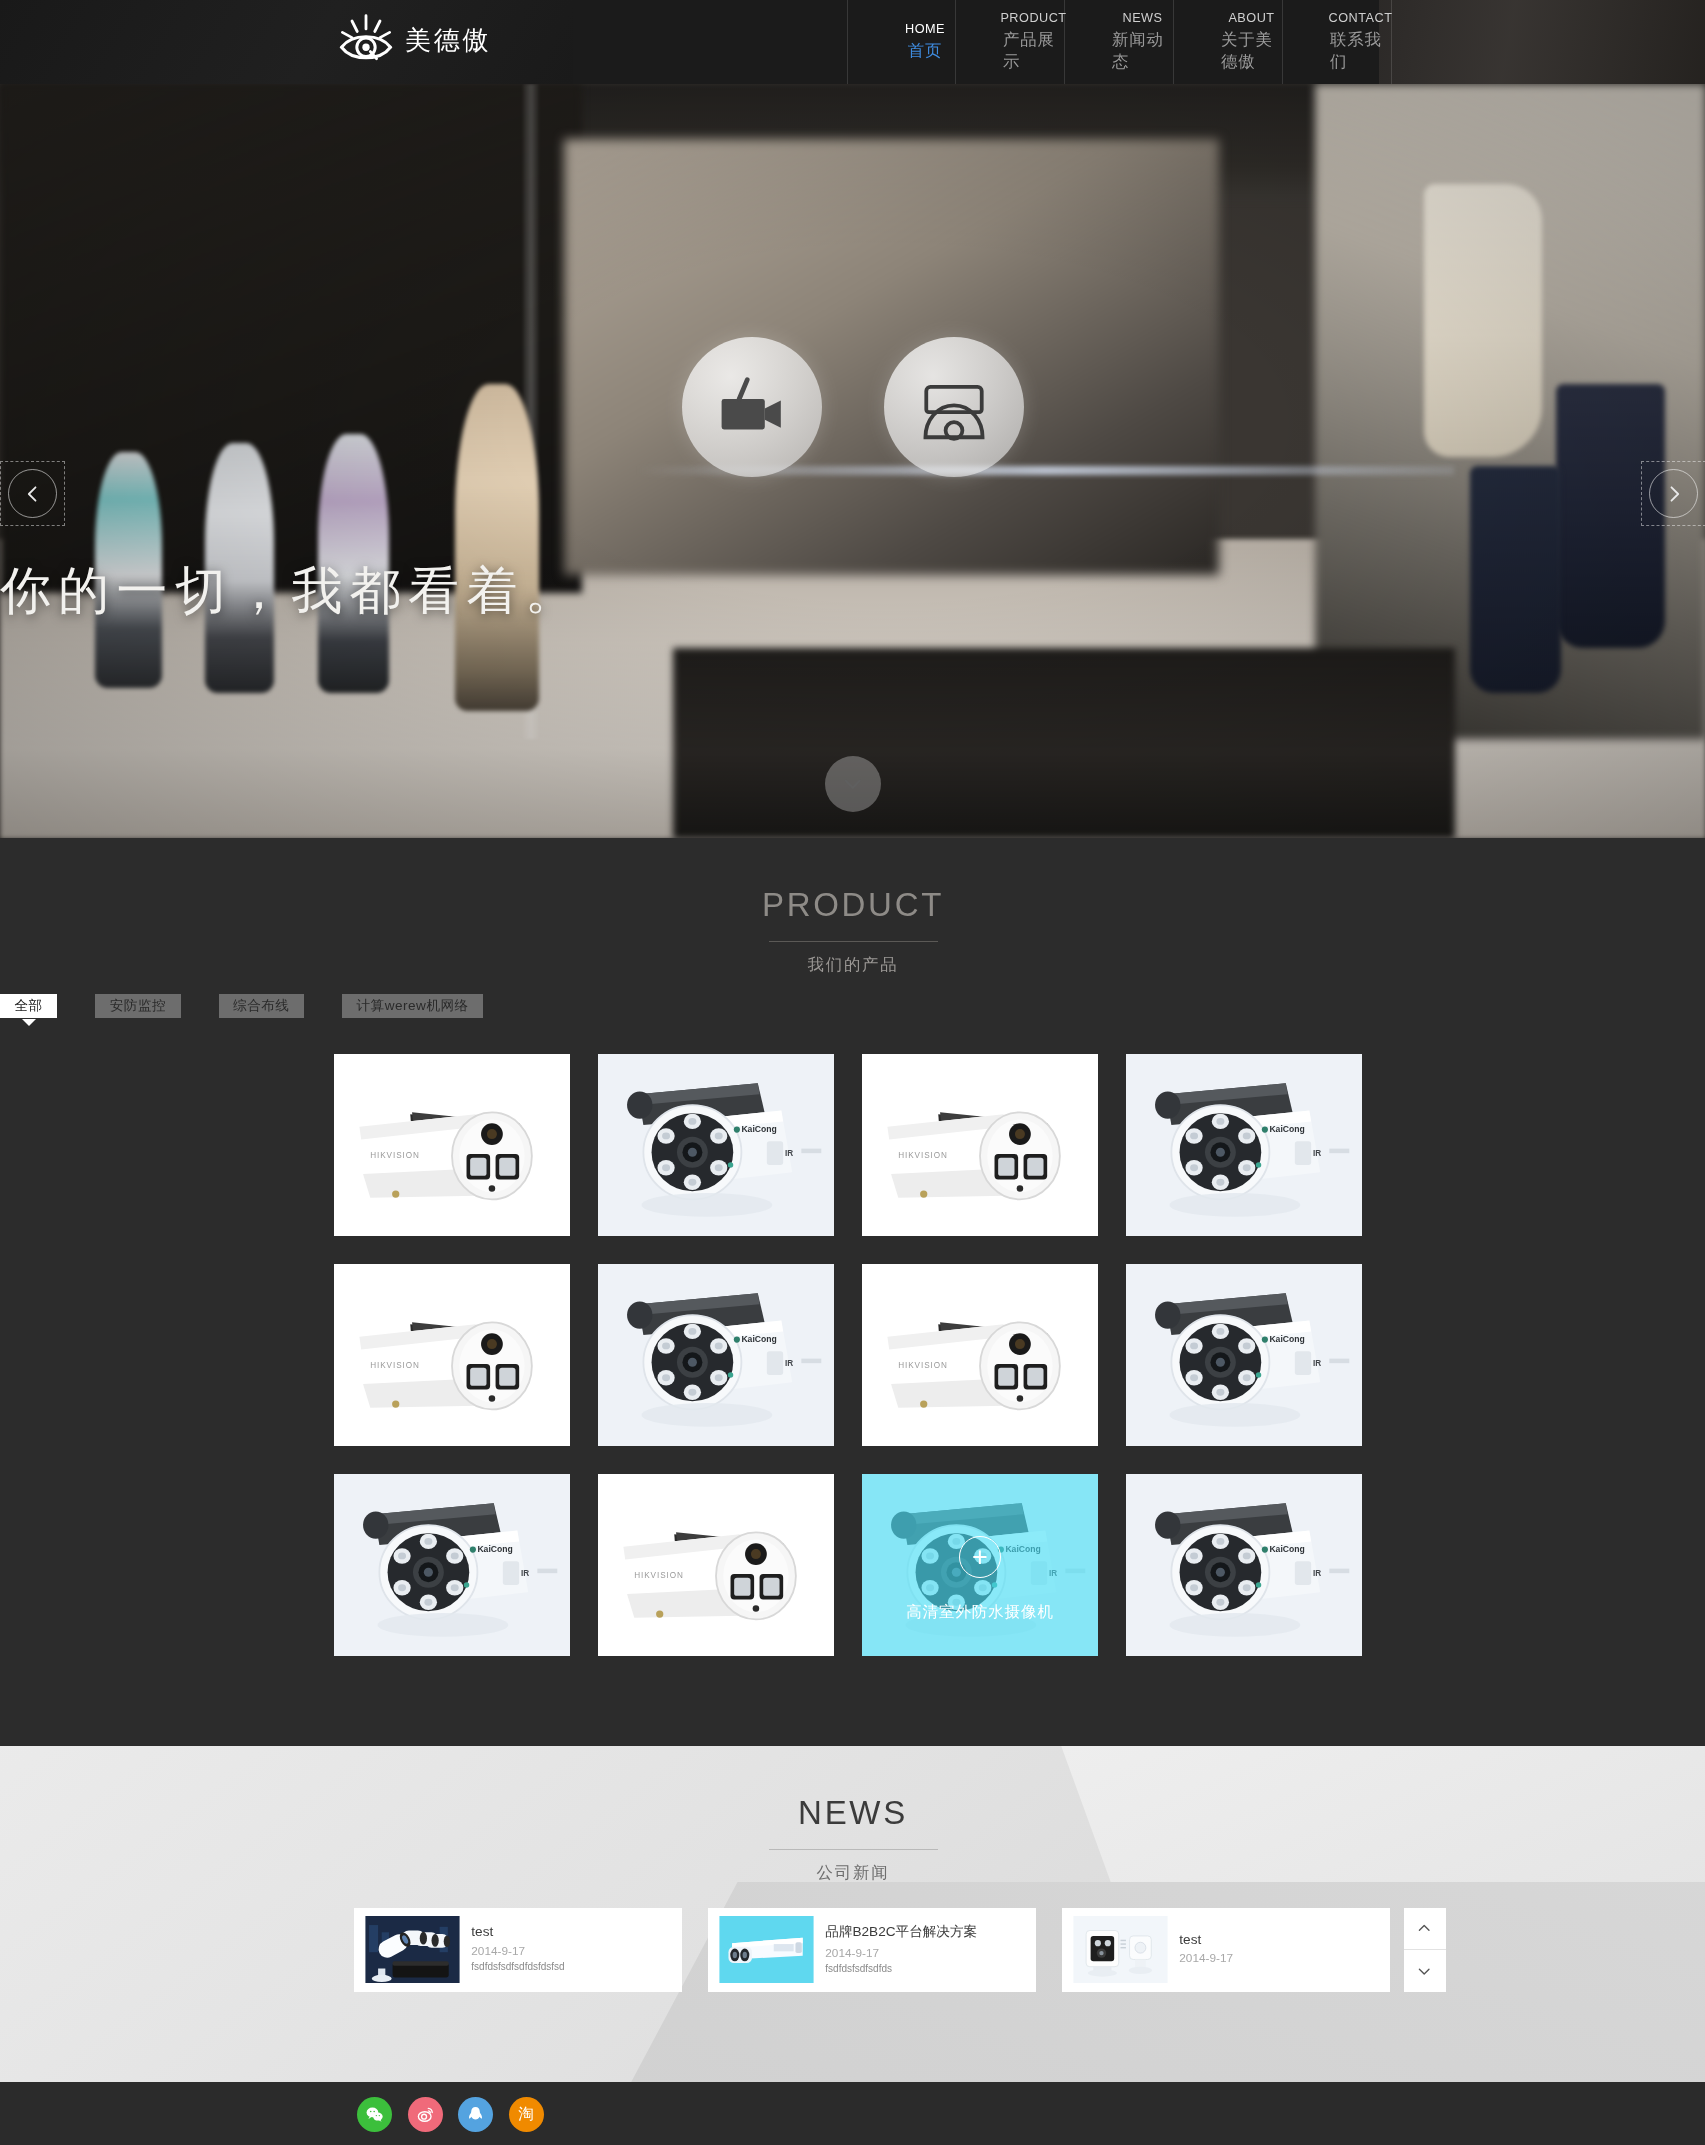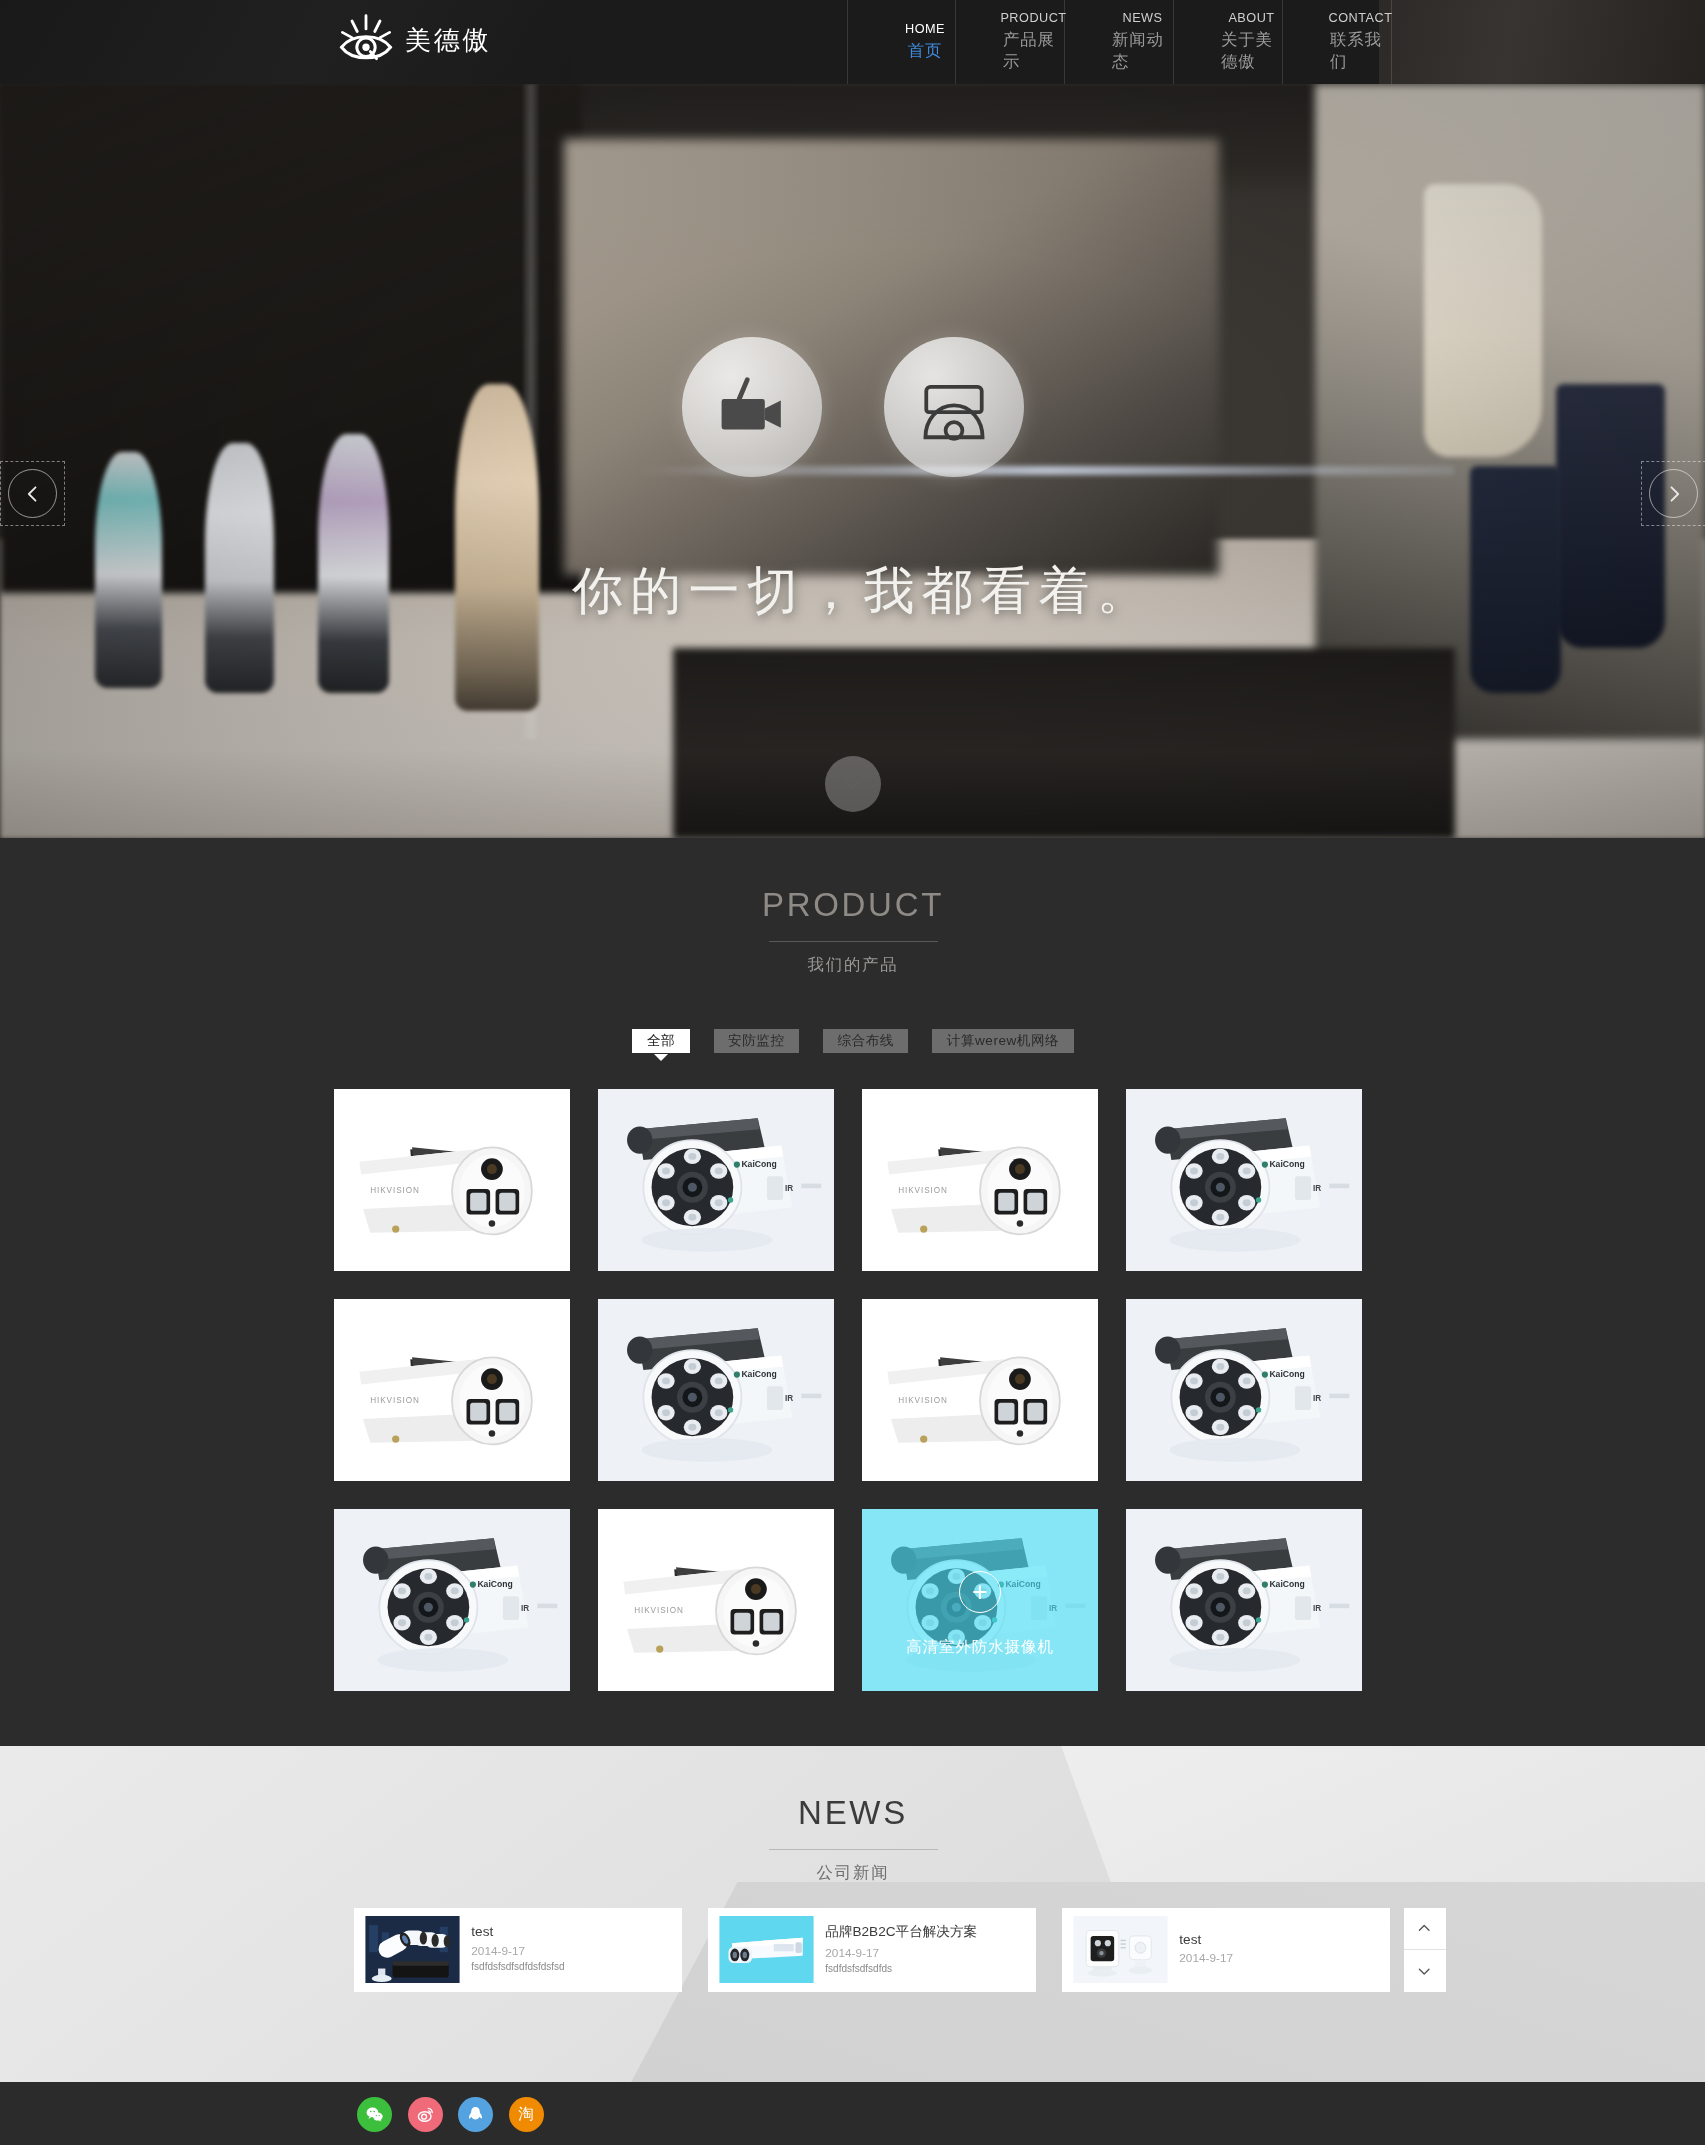--- a/index.html
+++ b/index.html
@@ -120,25 +120,24 @@
     position:absolute; top:253px; left:0; width:100%;
     display:flex; justify-content:center; gap:62px; z-index:6;
   }
   .hero-icon {
     width:140px; height:140px; border-radius:50%;
     background:radial-gradient(circle at 35% 28%, rgba(255,255,255,.82), rgba(226,226,226,.62));
     box-shadow:0 0 20px rgba(255,255,255,.18);
     display:flex; align-items:center; justify-content:center;
   }
   .hero-title {
-    position:absolute; top:473px; left:0; width:100%; text-align:center; z-index:6;
+    position:absolute; top:473px; left:0; width:100%; z-index:6;
     color:#f2f1ee; font-size:51px; letter-spacing:7.3px;
     font-family:"DejaVu Serif","Liberation Serif",serif;
     text-shadow:0 1.8px 11px rgba(0,0,0,.55);
-    padding-left:21px;
   }
   .hero-arrow {
     position:absolute; top:377px; width:65px; height:65px; z-index:8;
     border:0.9px dashed rgba(255,255,255,.45);
     display:flex; align-items:center; justify-content:center; cursor:pointer;
   }
   .hero-arrow.left { left:0; }
   .hero-arrow.right { right:0; }
   .hero-arrow-circle {
     width:49px; height:49px; border-radius:50%;
@@ -164,21 +163,21 @@
   }
   .sec-divider {
     width:169px; height:0.9px; background:#5b5956; margin:17.3px auto 0;
   }
   .sec-title-cn { margin-top:11.8px; font-size:16.4px; color:#9b9895; letter-spacing:1.8px; }
   .sec-head.light .sec-title-en { color:#3b3b3b; }
   .sec-head.light .sec-divider { background:#b9b9b9; }
   .sec-head.light .sec-title-cn { color:#6e6e6e; }
 
   .filters {
-    margin-top:53px; display:flex; justify-content:center; gap:24px;
+    margin-top:18px; display:flex; justify-content:flex-start; gap:38px;
   }
   .filter {
     height:24.5px; padding:0 14.5px; display:flex; align-items:center; justify-content:center;
     background:#6d6d6d; color:#2a2a2a; font-size:13.6px; letter-spacing:0.5px;
     cursor:pointer; position:relative;
   }
   .filter.active { background:#ffffff; color:#1d1d1d; }
   .filter.active::after {
     content:""; position:absolute; bottom:-7.3px; left:50%; transform:translateX(-50%);
     border-left:7.3px solid transparent; border-right:7.3px solid transparent;

